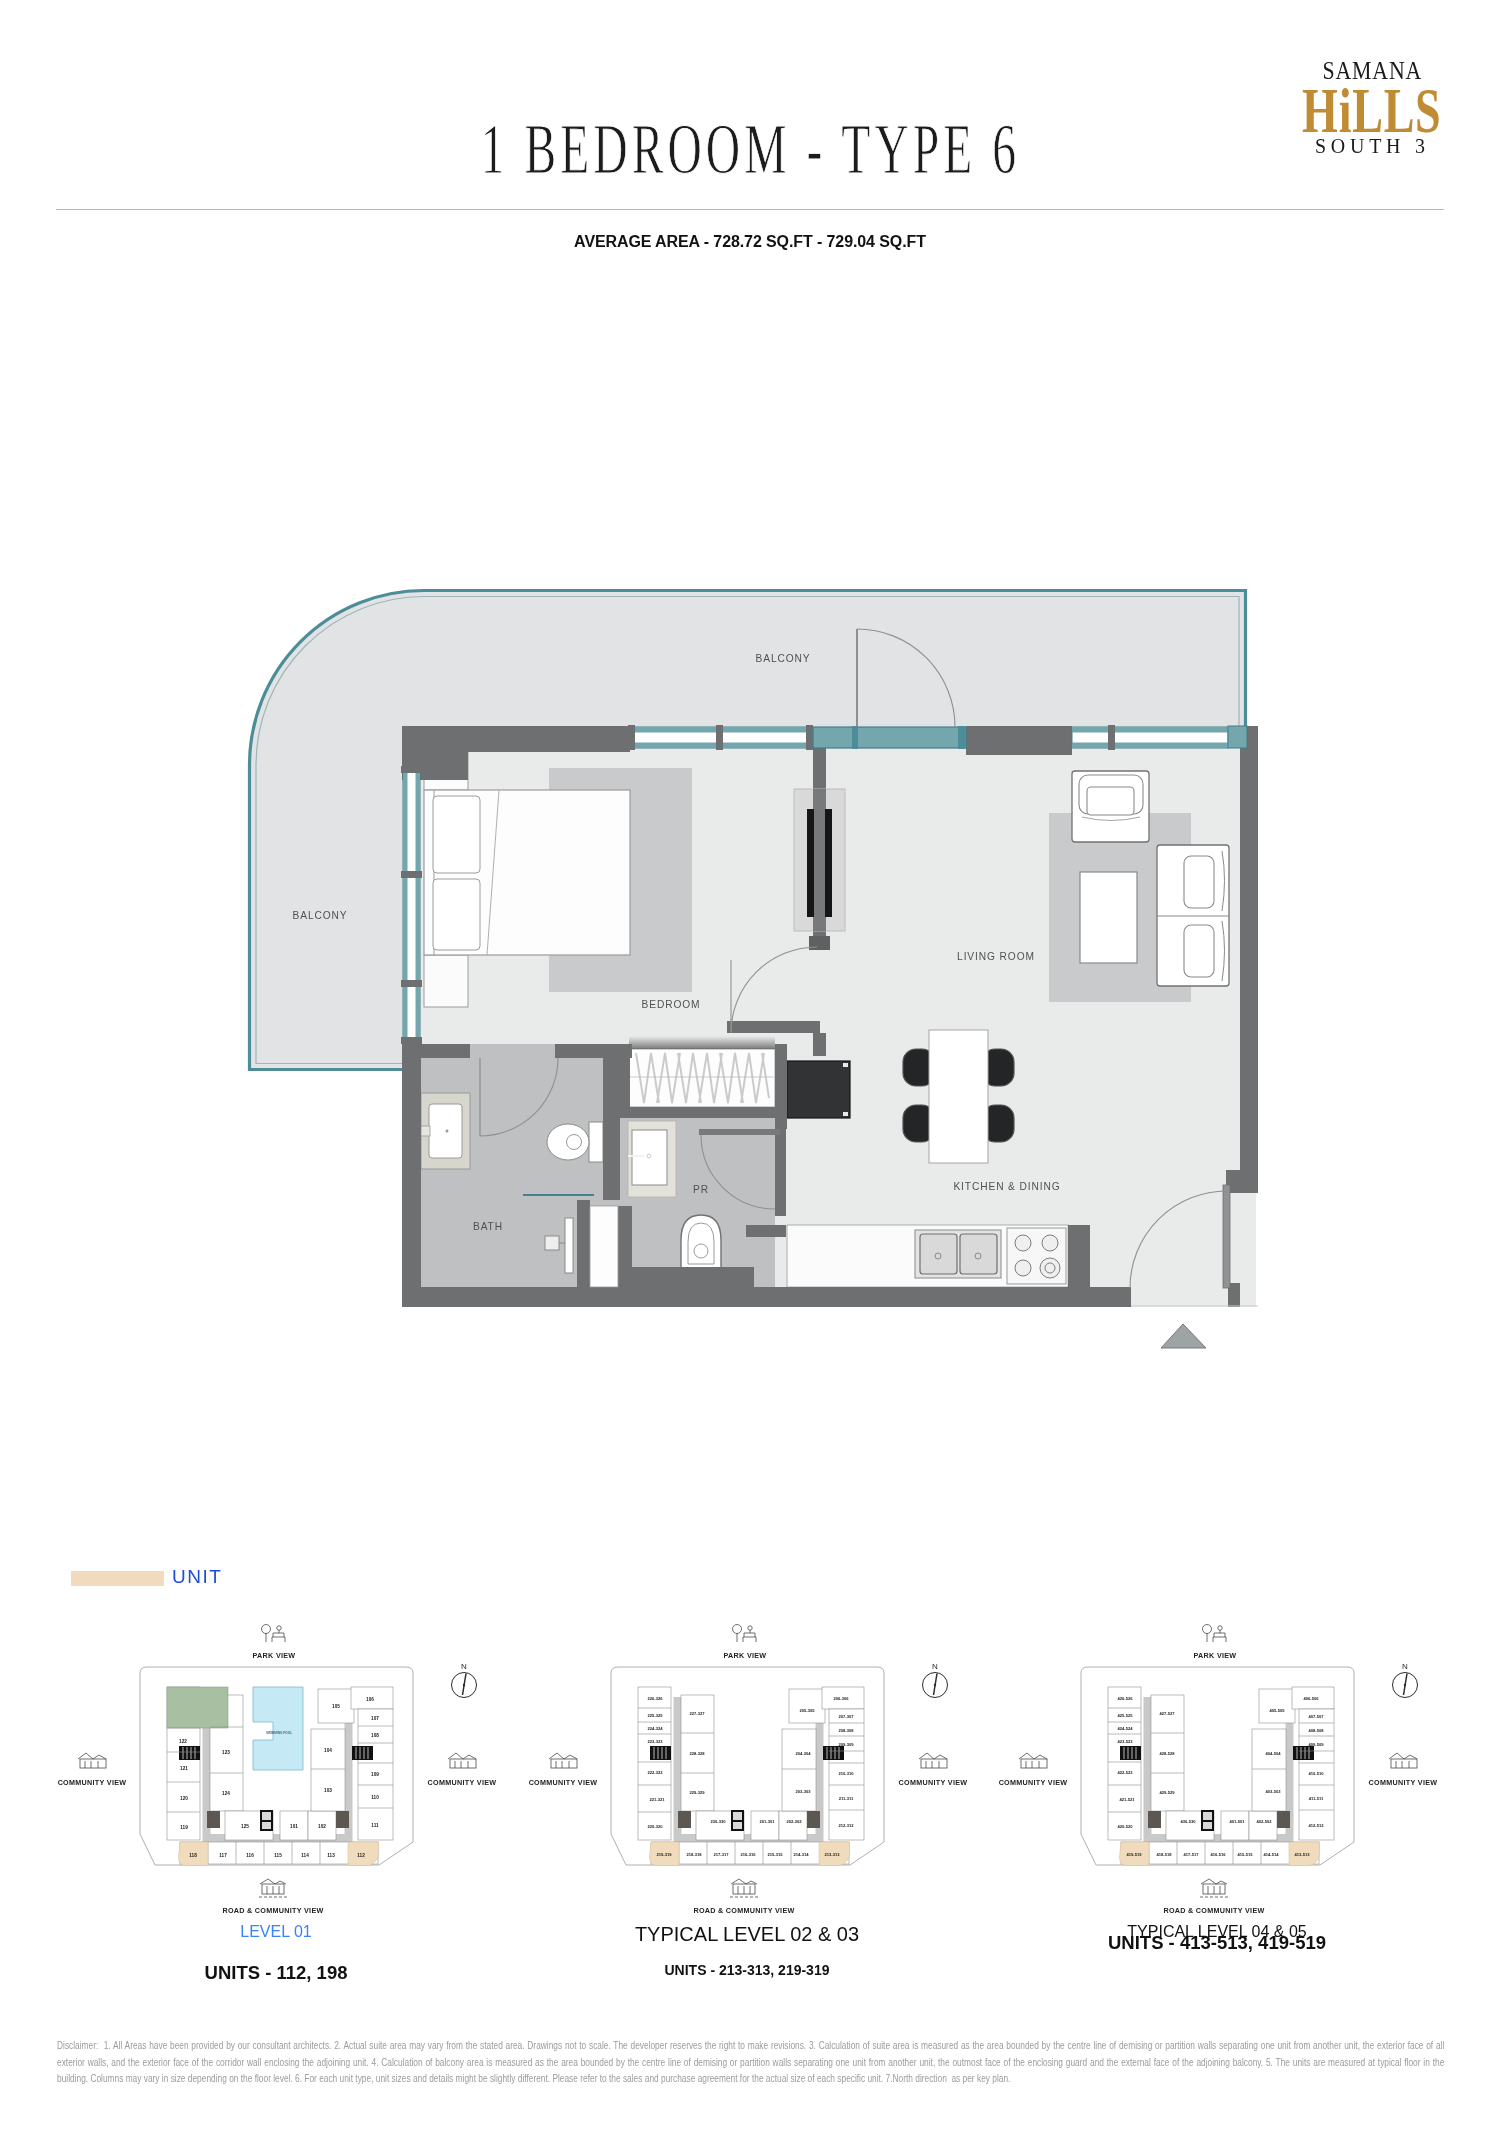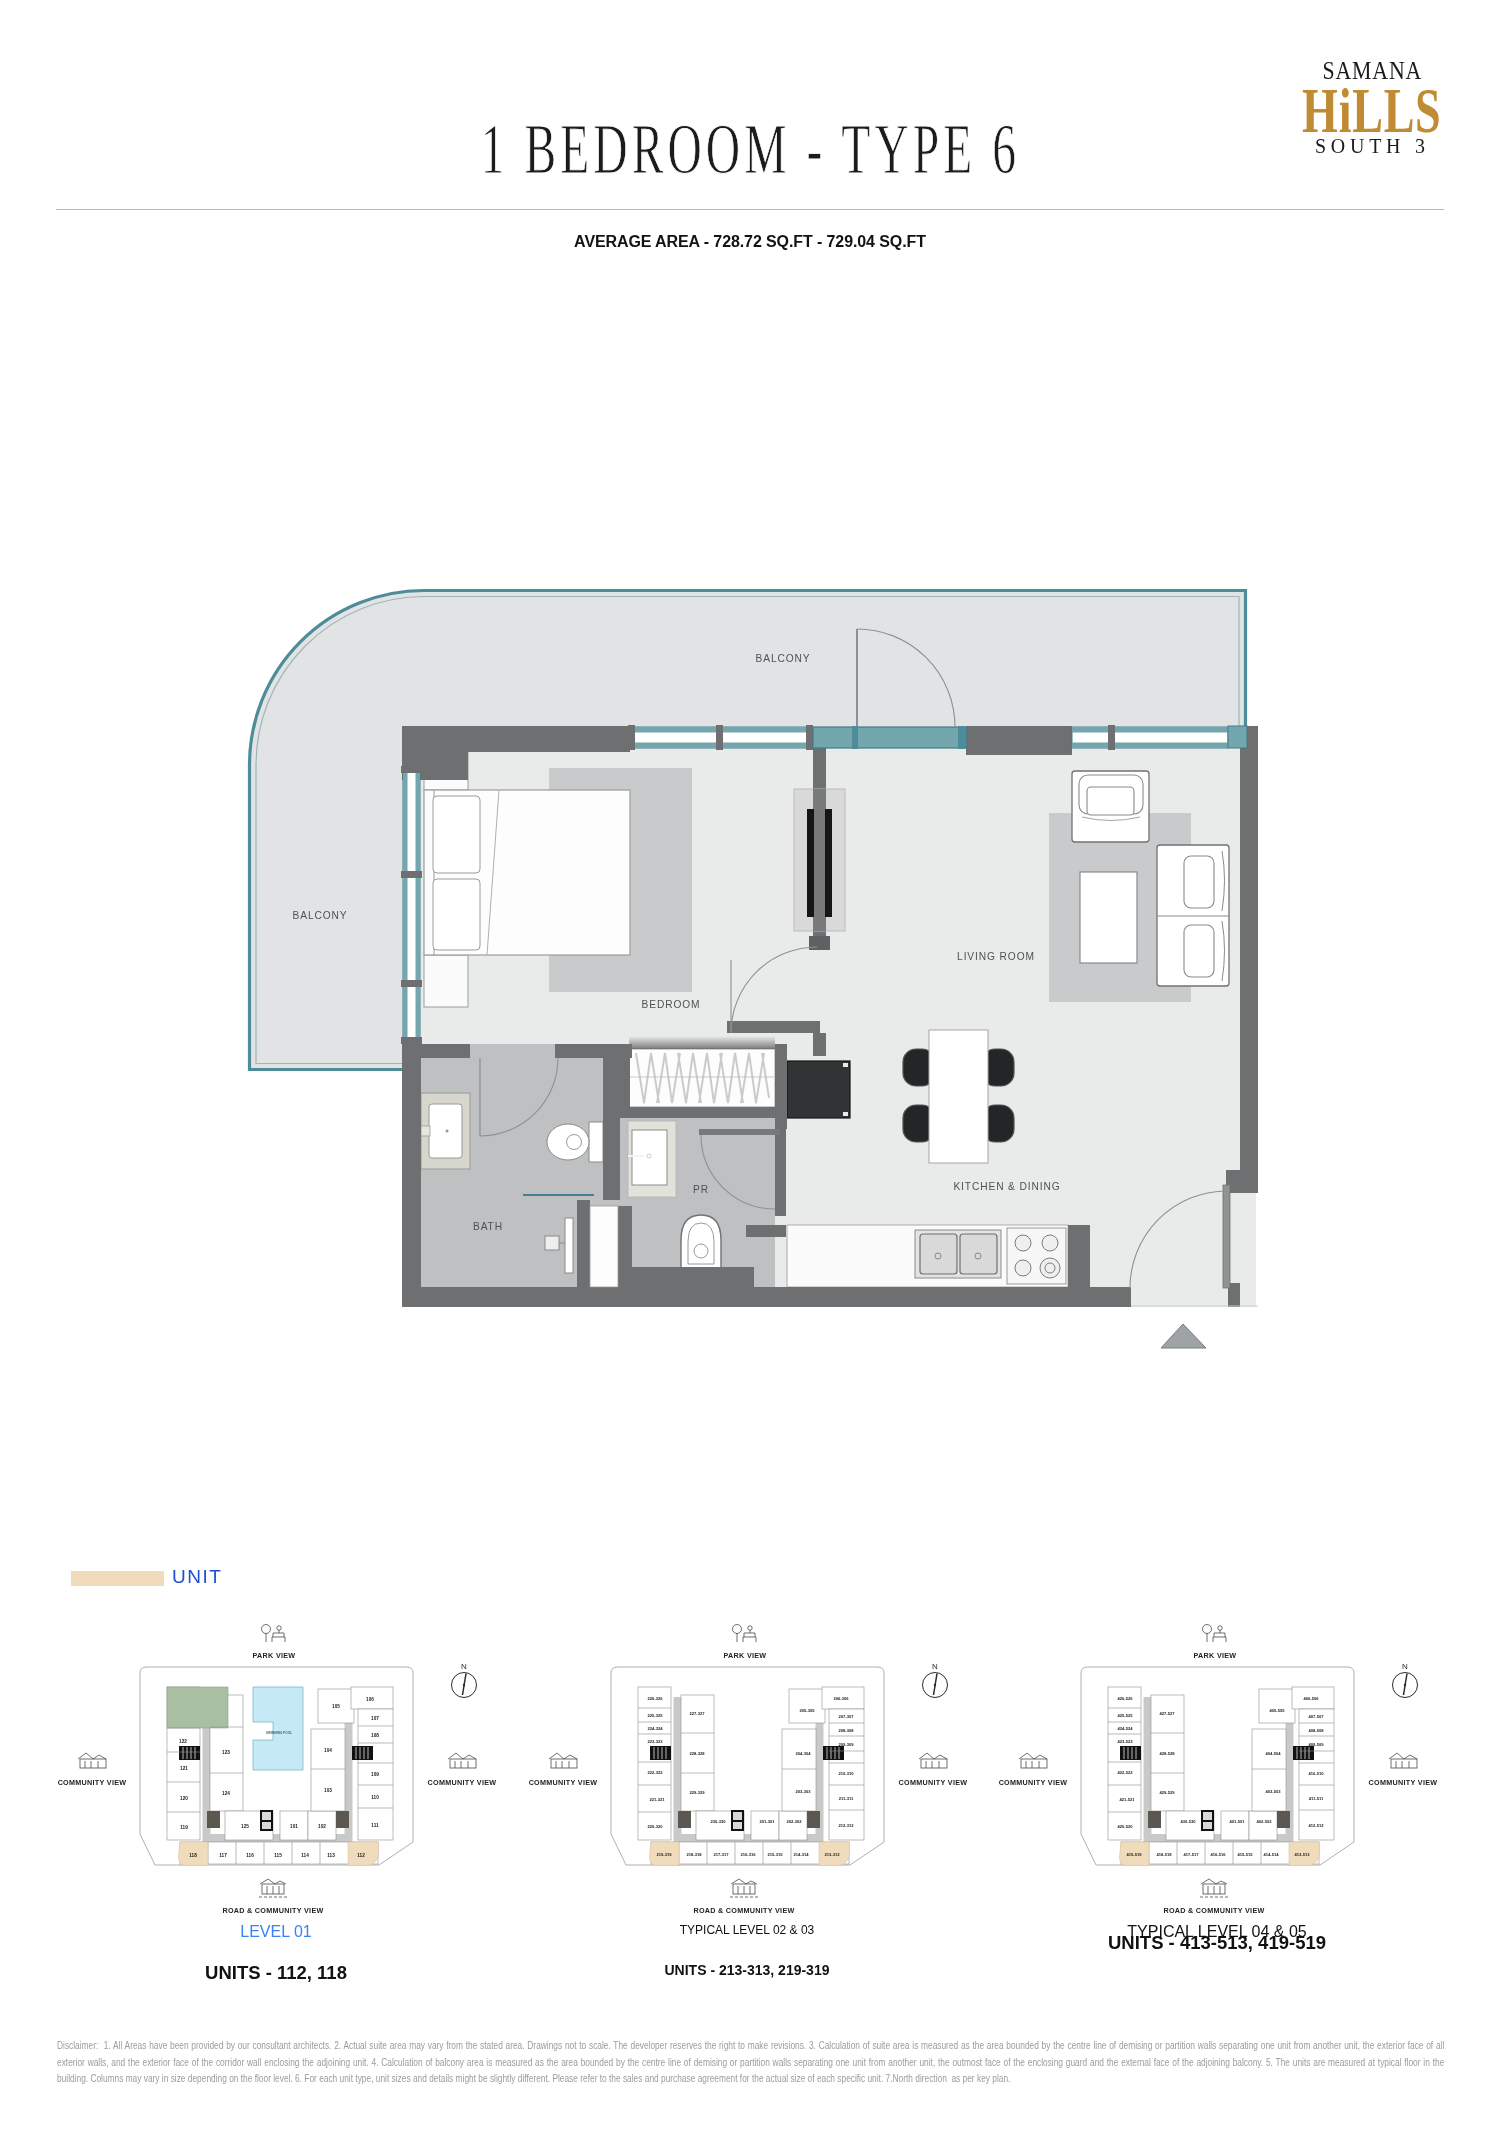--- a/index.html
+++ b/index.html
@@ -585,23 +585,23 @@
   </g>
 </g>
 </svg>
 
 <div class="abs" style="left:71px;top:1571px;width:93px;height:15px;background:#f0dcbd;"></div>
 
 <div class="abs" style="left:172px;top:1566px;font-size:19px;letter-spacing:1.5px;color:#1d4ed8;">UNIT</div>
 
 <div class="abs" style="left:126px;top:1923px;width:300px;text-align:center;font-size:16px;letter-spacing:0px;color:#3b82f6;">LEVEL 01</div>
 
-<div class="abs" style="left:126px;top:1962px;width:300px;text-align:center;font-size:18.5px;font-weight:700;color:#111;">UNITS - 112, 118</div>
-
-<div class="abs" style="left:597px;top:1923px;width:300px;text-align:center;font-size:12px;letter-spacing:0px;color:#111;">TYPICAL LEVEL 02 &amp; 03</div>
+<div class="abs" style="left:126px;top:1962px;width:300px;text-align:center;font-size:18.5px;font-weight:700;color:#111;">UNITS - 112, 198</div>
+
+<div class="abs" style="left:597px;top:1923px;width:300px;text-align:center;font-size:20px;letter-spacing:0px;color:#111;">TYPICAL LEVEL 02 &amp; 03</div>
 
 <div class="abs" style="left:572px;top:1962px;width:350px;text-align:center;font-size:14px;font-weight:700;color:#111;">UNITS - 213-313, 219-319</div>
 
 <div class="abs" style="left:1067px;top:1923px;width:300px;text-align:center;font-size:16px;letter-spacing:0px;color:#111;">TYPICAL LEVEL 04 &amp; 05</div>
 
 <div class="abs" style="left:1042px;top:1932px;width:350px;text-align:center;font-size:18.5px;font-weight:700;color:#111;">UNITS - 413-513, 419-519</div>
 
 <div class="abs" style="left:57px;top:2037px;width:1745px;transform:scaleX(0.795);transform-origin:0 0;font-size:10.5px;line-height:16.6px;color:#9b9b9b;text-align:justify;">Disclaimer:&nbsp; 1. All Areas have been provided by our consultant architects. 2. Actual suite area may vary from the stated area. Drawings not to scale. The developer reserves the right to make revisions. 3. Calculation of suite area is measured as the area bounded by the centre line of demising or partition walls separating one unit from another unit, the exterior face of all exterior walls, and the exterior face of the corridor wall enclosing the adjoining unit. 4. Calculation of balcony area is measured as the area bounded by the centre line of demising or partition walls separating one unit from another unit, the outmost face of the enclosing guard and the external face of the adjoining balcony. 5. The units are measured at typical floor in the building. Columns may vary in size depending on the floor level. 6. For each unit type, unit sizes and details might be slightly different. Please refer to the sales and purchase agreement for the actual size of each specific unit. 7.North direction&nbsp; as per key plan.</div>
 
 </body></html>

